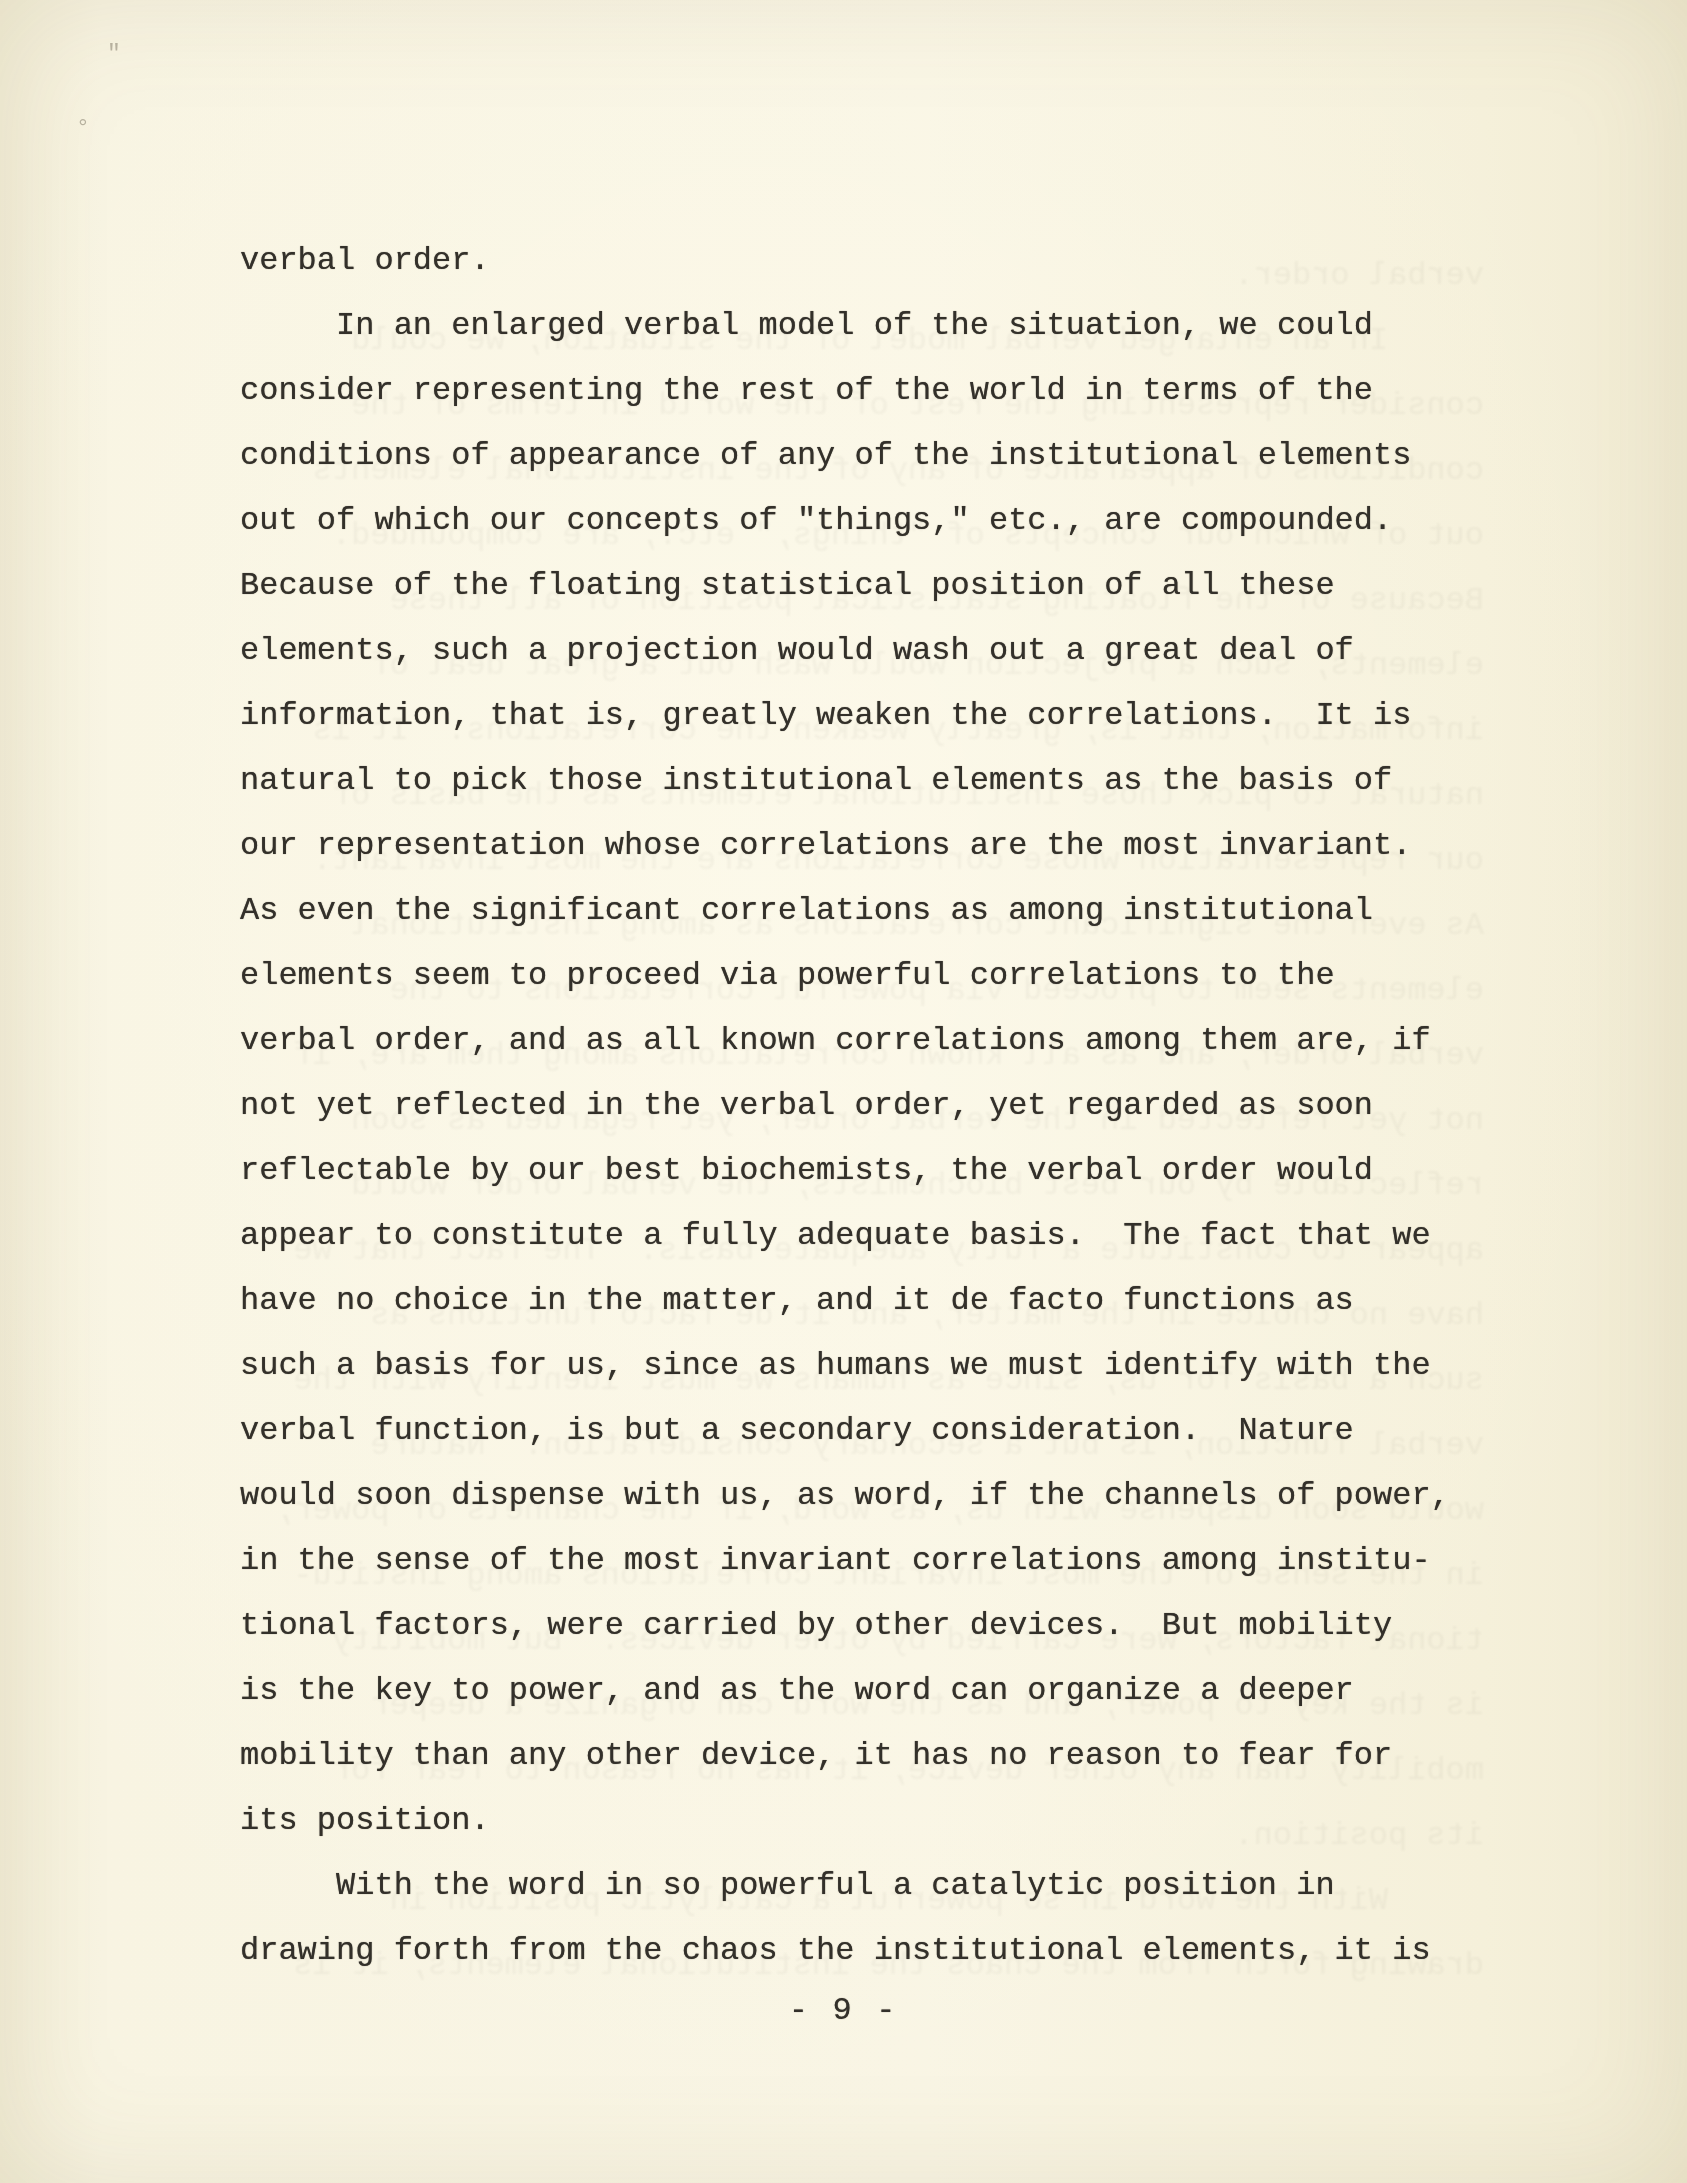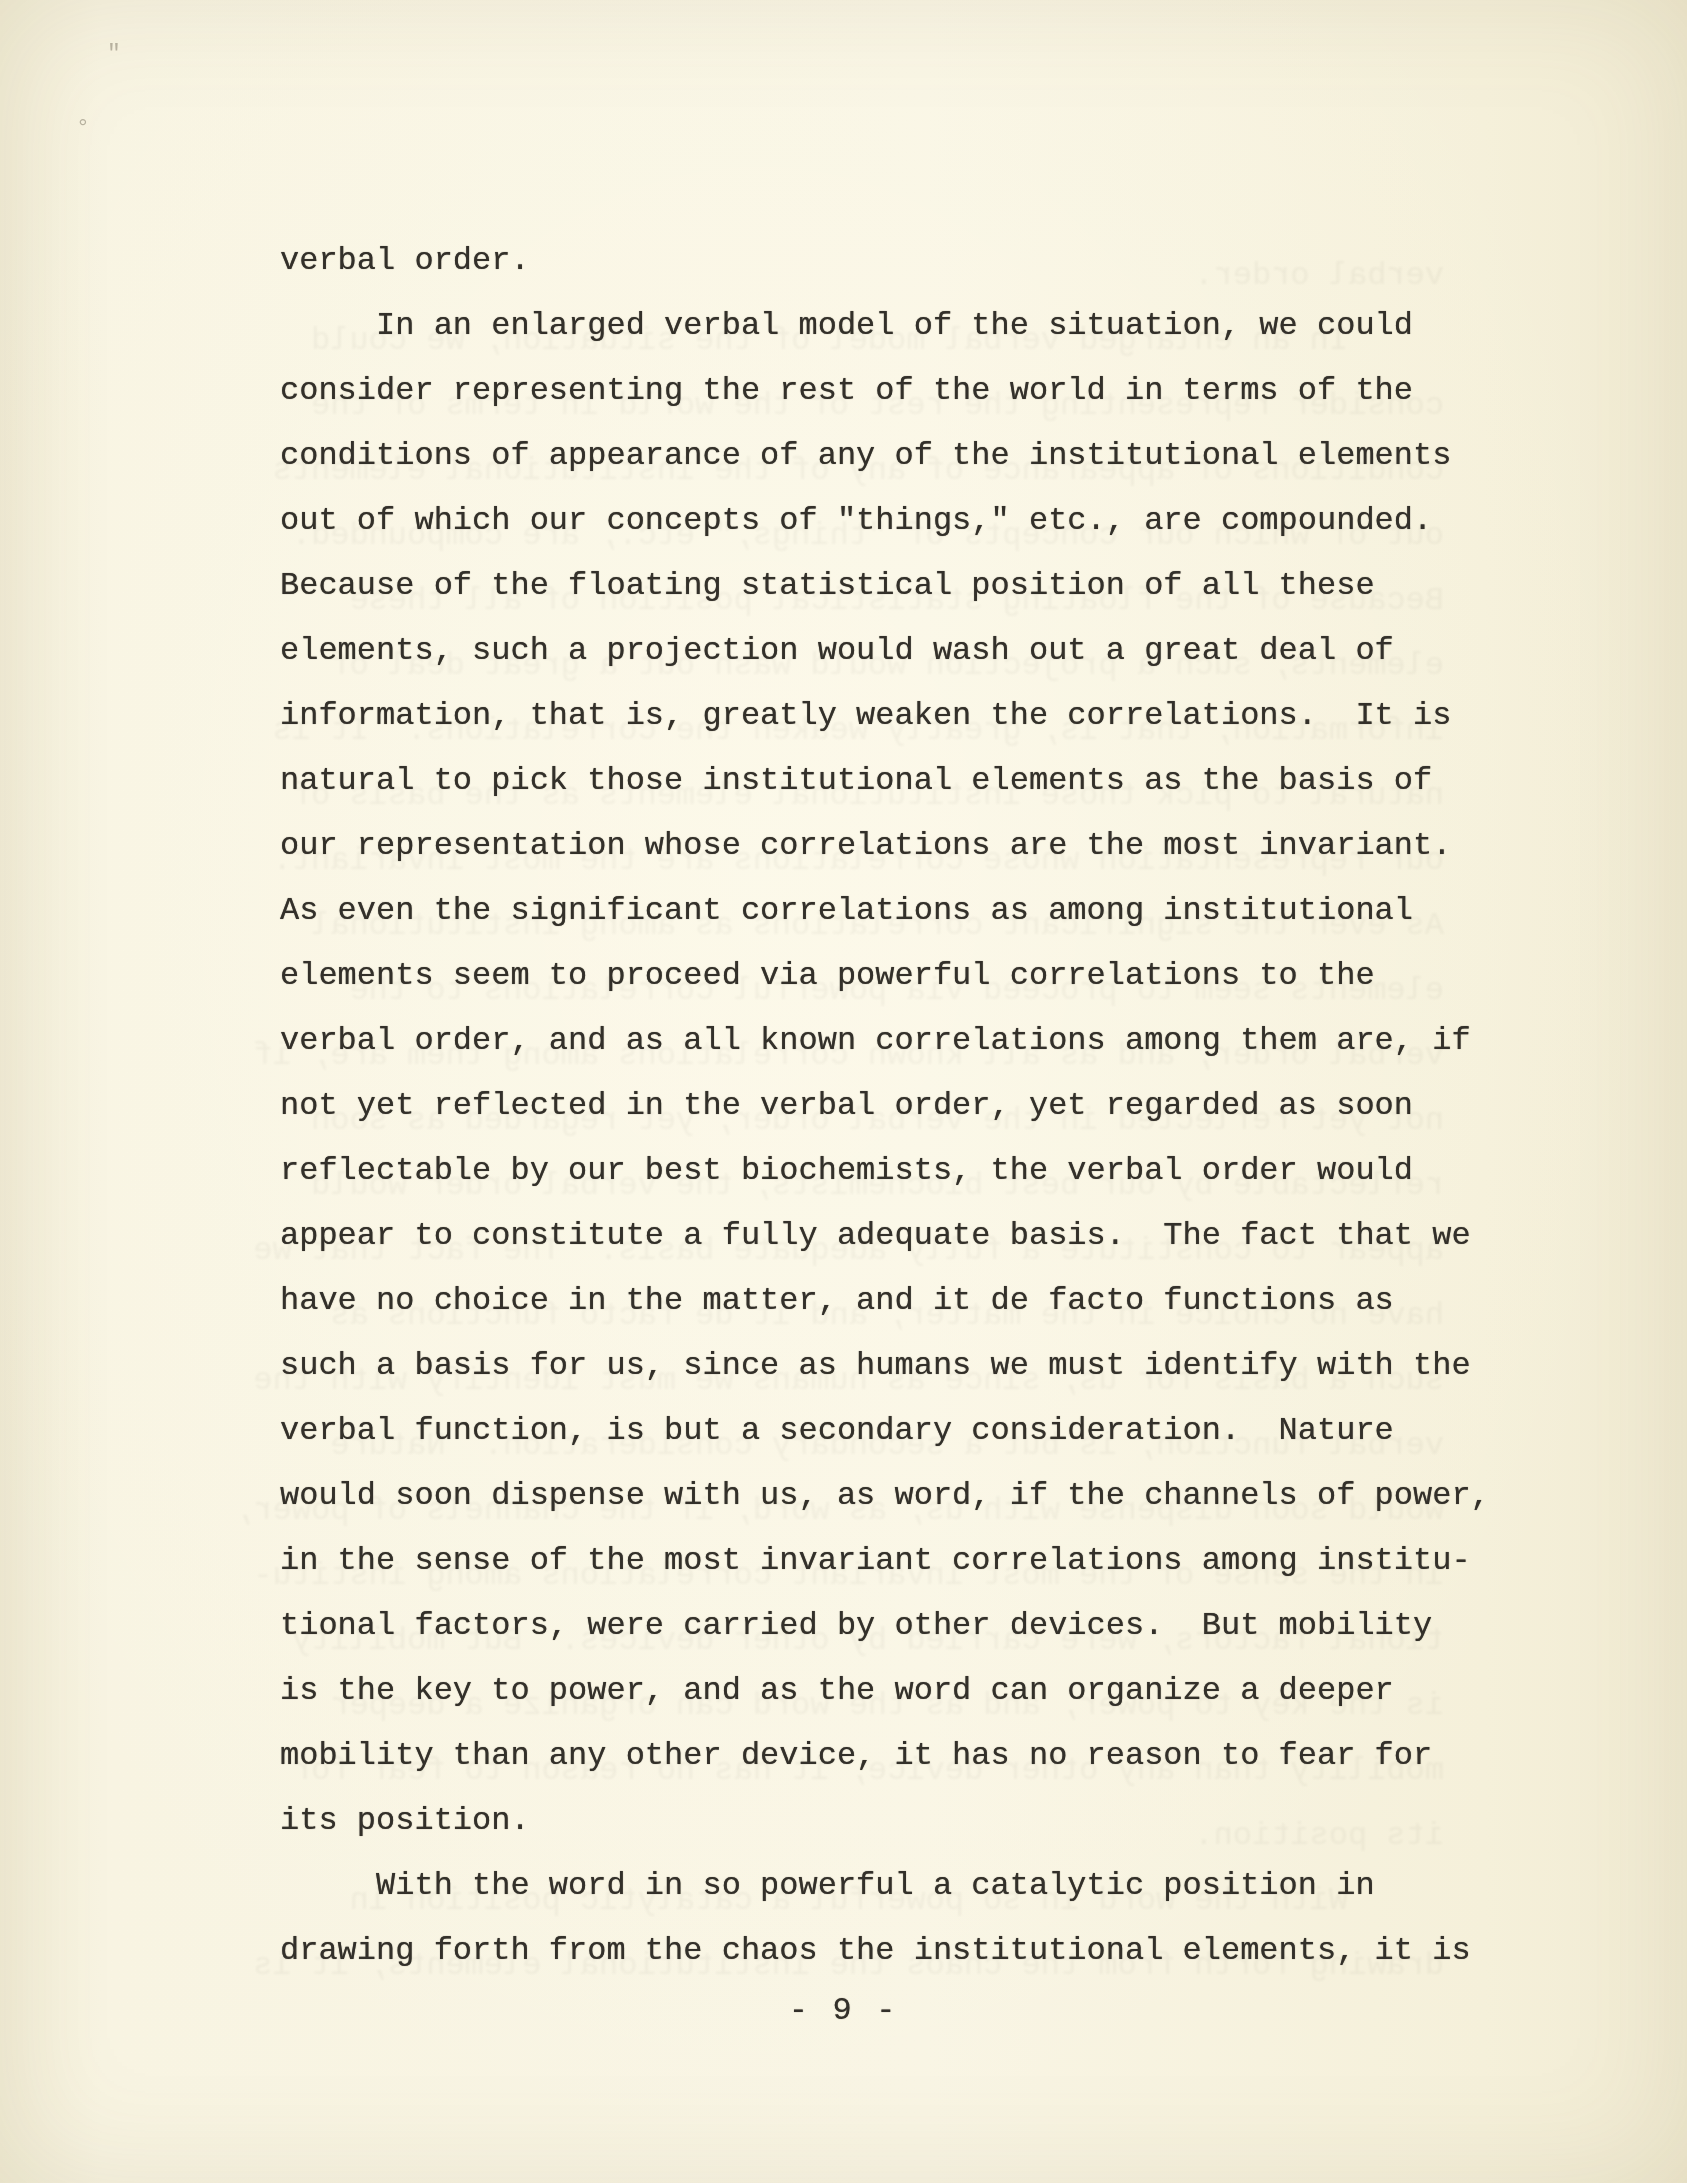--- a/index.html
+++ b/index.html
@@ -42,21 +42,20 @@
     top: 228px;
     width: 1228px;
     font-size: 32px;
     line-height: 65px;
     color: #33302a;
     white-space: pre;
     text-shadow: 0 0 0.9px rgba(46,42,32,0.75);
   }
   .line {
     height: 65px;
-    margin-left: 40px;
   }
   .page-number {
     position: absolute;
     left: 0;
     right: 0;
     top: 1992px;
     text-align: center;
     font-size: 32px;
     color: #33302a;
     text-shadow: 0 0 0.9px rgba(46,42,32,0.75);

